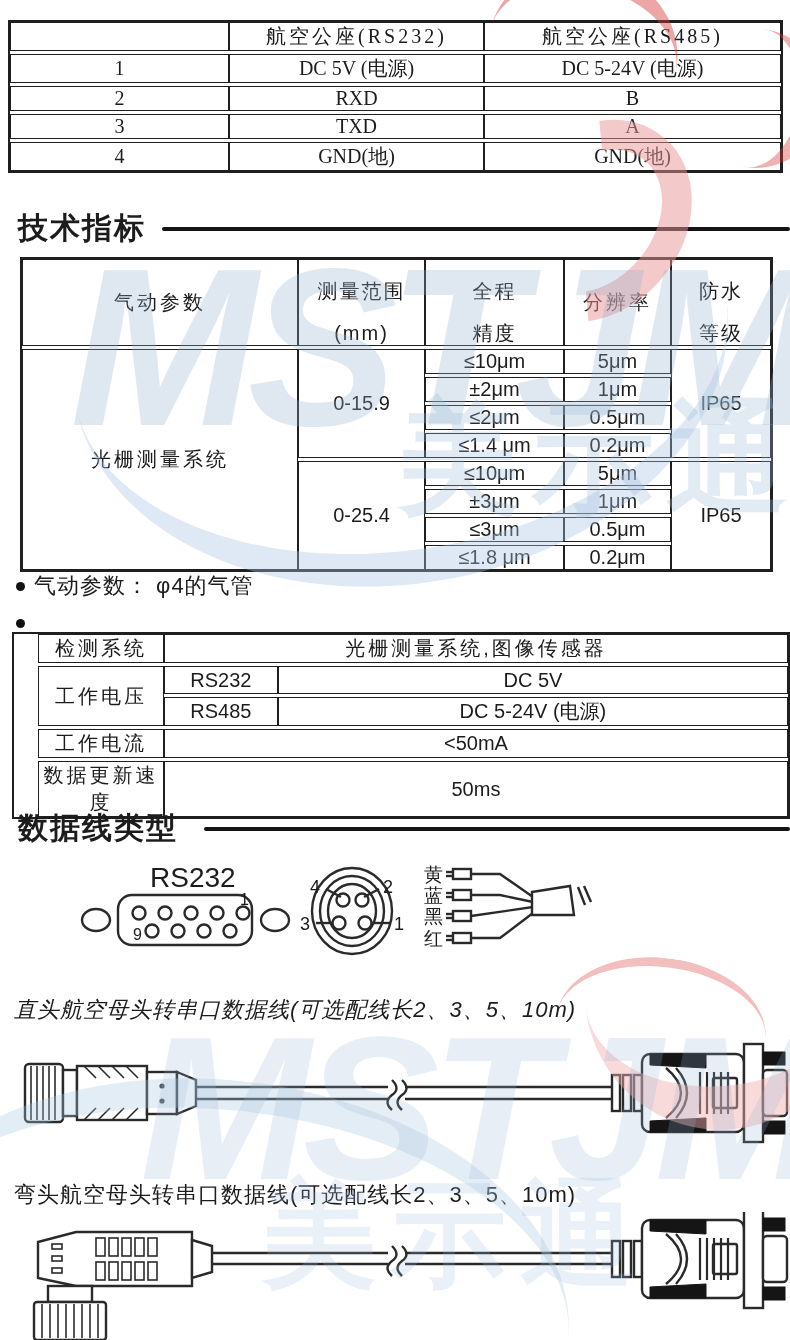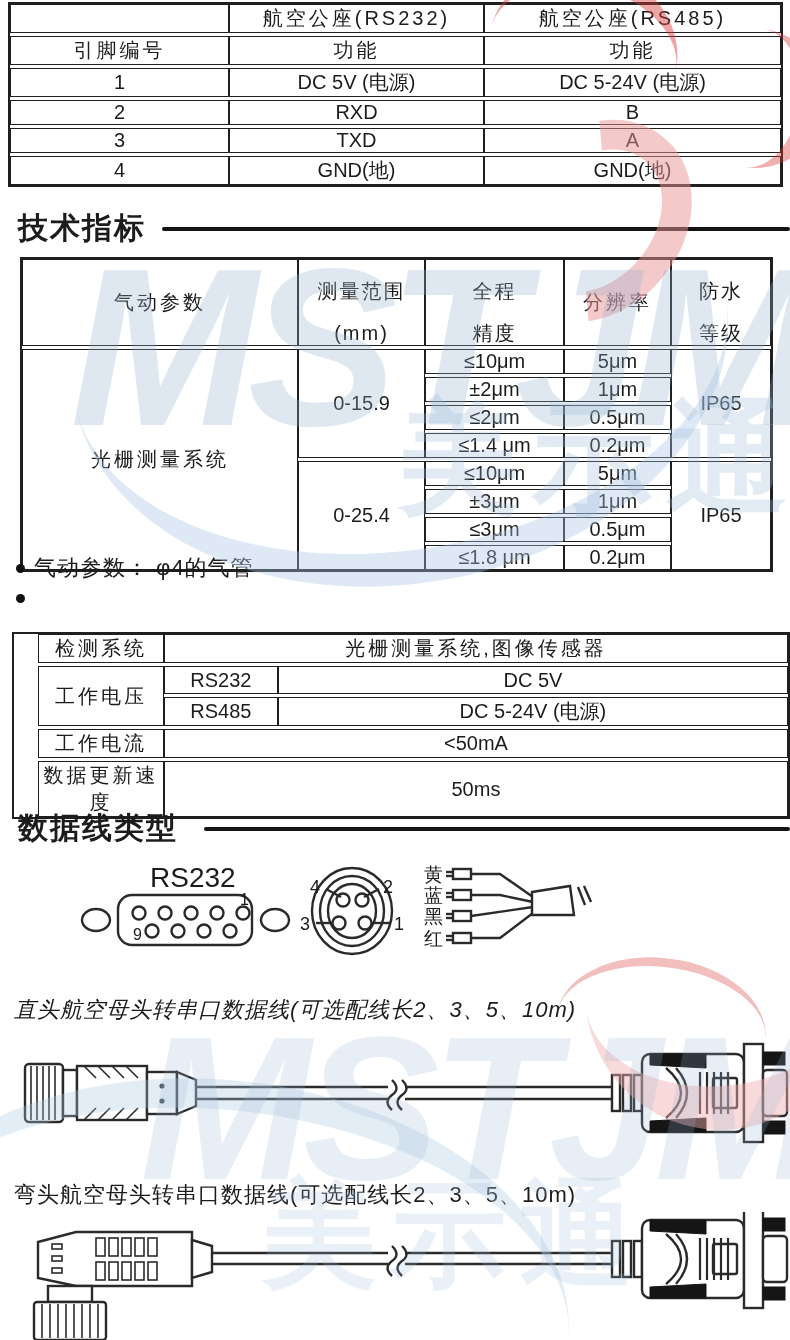--- a/index.html
+++ b/index.html
@@ -12,57 +12,52 @@
         padding:0;font-size:20px;background:transparent;overflow:hidden;}
   td.gray{background:#d7d7d7;}
   .cn{letter-spacing:3px;}
   .hdr2{line-height:1.12;letter-spacing:2px;margin-top:20px;}
   
   .sec{position:absolute;display:flex;align-items:center;width:772px;left:18px;}
   .sec .t{font-size:30px;font-weight:bold;letter-spacing:2px;white-space:nowrap;}
   .sec .line{flex:1;height:4px;background:#141414;margin-left:16px;border-radius:2px;}
   
   .bullets{position:absolute;left:16px;top:553px;}
-  .bullet{display:flex;align-items:center;font-size:22px;margin-bottom:11px;letter-spacing:1px;}
+  .bullet{display:flex;align-items:center;font-size:22px;margin-bottom:11px;letter-spacing:1px;margin-top:18px;}
   .bullet .dot{width:9px;height:9px;border-radius:50%;background:#111;margin-right:9px;flex:0 0 auto;}
   
   .caption{position:absolute;left:14px;font-size:22px;letter-spacing:1px;}
   
   svg{position:absolute;left:0;}
   svg text{font-family:"Liberation Sans",sans-serif;fill:#1c1c1c;}
   .ln{stroke:#2a2a2a;stroke-width:2.4;fill:none;}
   .lnf{stroke:#2a2a2a;stroke-width:2.4;fill:#fff;}
   .blk{fill:#151515;stroke:#151515;}
   
   .wm{position:absolute;pointer-events:none;user-select:none;z-index:6;}
   .wm-txt{font-weight:bold;white-space:nowrap;}
   .arc{border-radius:50%;}
 </style>
 </head>
 <body>
 
 <div class="page">
 
-  <div class="tframe" style="top:2px;left:8px;">
+  <div class="tframe" style="top:20px;left:8px;font-family:Liberation Serif, serif;">
     <table class="dtable">
       <colgroup>
           <col style="width:219px">
           <col style="width:255px">
           <col style="width:297px">
         </colgroup>
       <tbody>
           <tr>
         <td class="gray" style="height:23px"></td>
         <td class="gray cn">航空公座(RS232)</td>
         <td class="gray cn">航空公座(RS485)</td>
-      </tr>
-      <tr>
-        <td class="cn" style="height:23px">引脚编号</td>
-        <td class="cn">功能</td>
-        <td class="cn">功能</td>
       </tr>
       <tr>
         <td style="height:23px">1</td>
         <td>DC 5V (电源)</td>
         <td>DC 5-24V (电源)</td>
       </tr>
       <tr>
         <td style="height:23px">2</td>
         <td>RXD</td>
         <td>B</td>

